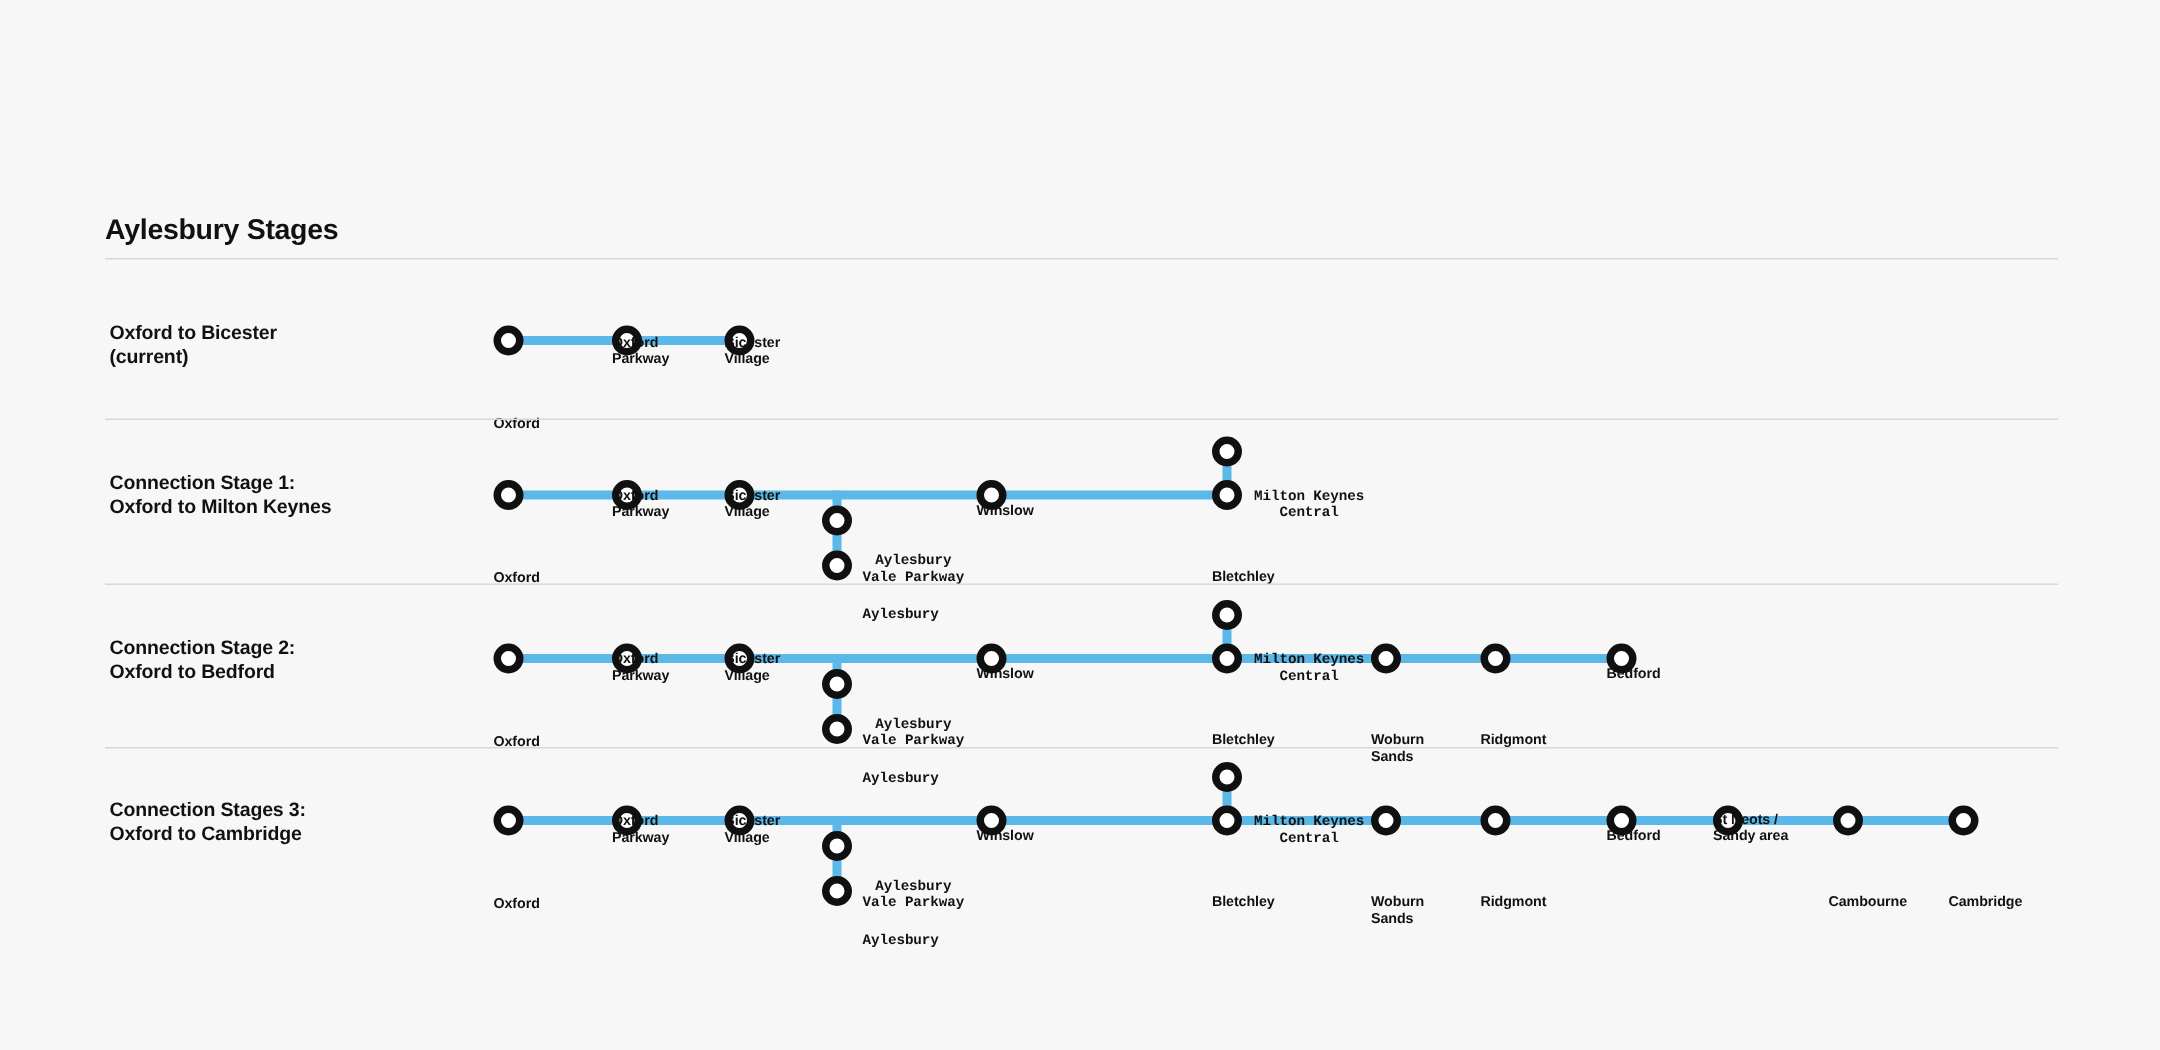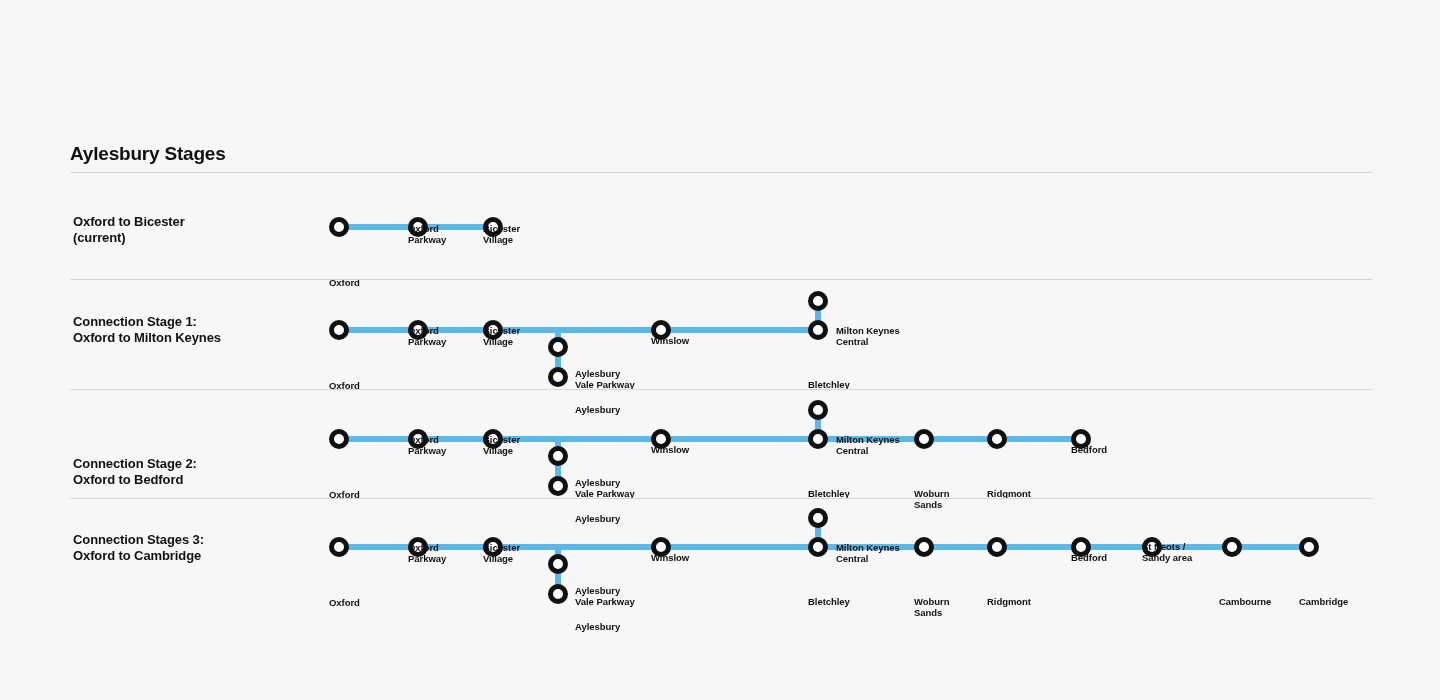--- a/index.html
+++ b/index.html
@@ -101,21 +101,21 @@
     font-size: 9.5px;
     font-weight: bold;
     line-height: 11px;
     letter-spacing: -0.05px;
     color: #111111;
     white-space: pre-line;
     margin-top: 33px;
   }
   .stn-above { text-align: left; }
   .stn-below { text-align: left; }
-  .stn-right { text-align: left; }
+  .stn-right { text-align: center; font-family: Liberation Mono, monospace; }
 </style>
 </head>
 <body>
 
 <div class="page">
 
   <div class="section-title">Aylesbury Stages</div>
   <div class="title-rule"></div>
 
   <div class="stage-row" style="top:176px;height:104px;">
@@ -169,21 +169,21 @@
       <div class="stn stn-right" style="left:575px;top:91px;">Aylesbury</div>
       <div class="stn stn-above" style="left:651px;top:22px;">Winslow</div>
       <div class="stn stn-right" style="left:836px;top:12px;">Milton Keynes
 Central</div>
       <div class="stn stn-below" style="left:808px;top:66px;">Bletchley</div>
     </div>
     <div class="row-rule" style="top:109px;"></div>
   </div>
 
   <div class="stage-row" style="top:390px;height:109px;">
-    <div class="stage-label" style="top:34px;margin-top:32px;">Connection Stage 2:
+    <div class="stage-label" style="top:34px;">Connection Stage 2:
 Oxford to Bedford</div>
     <div class="diagram">
 
       <div class="seg seg-h" style="left:339px;top:46px;width:742px;"></div>
 
       <div class="seg seg-v" style="left:555px;top:46px;height:48px;"></div>
 
       <div class="seg seg-v" style="left:815px;top:19px;height:30px;"></div>
 
       <div class="node" style="left:329px;top:39px;"></div>

